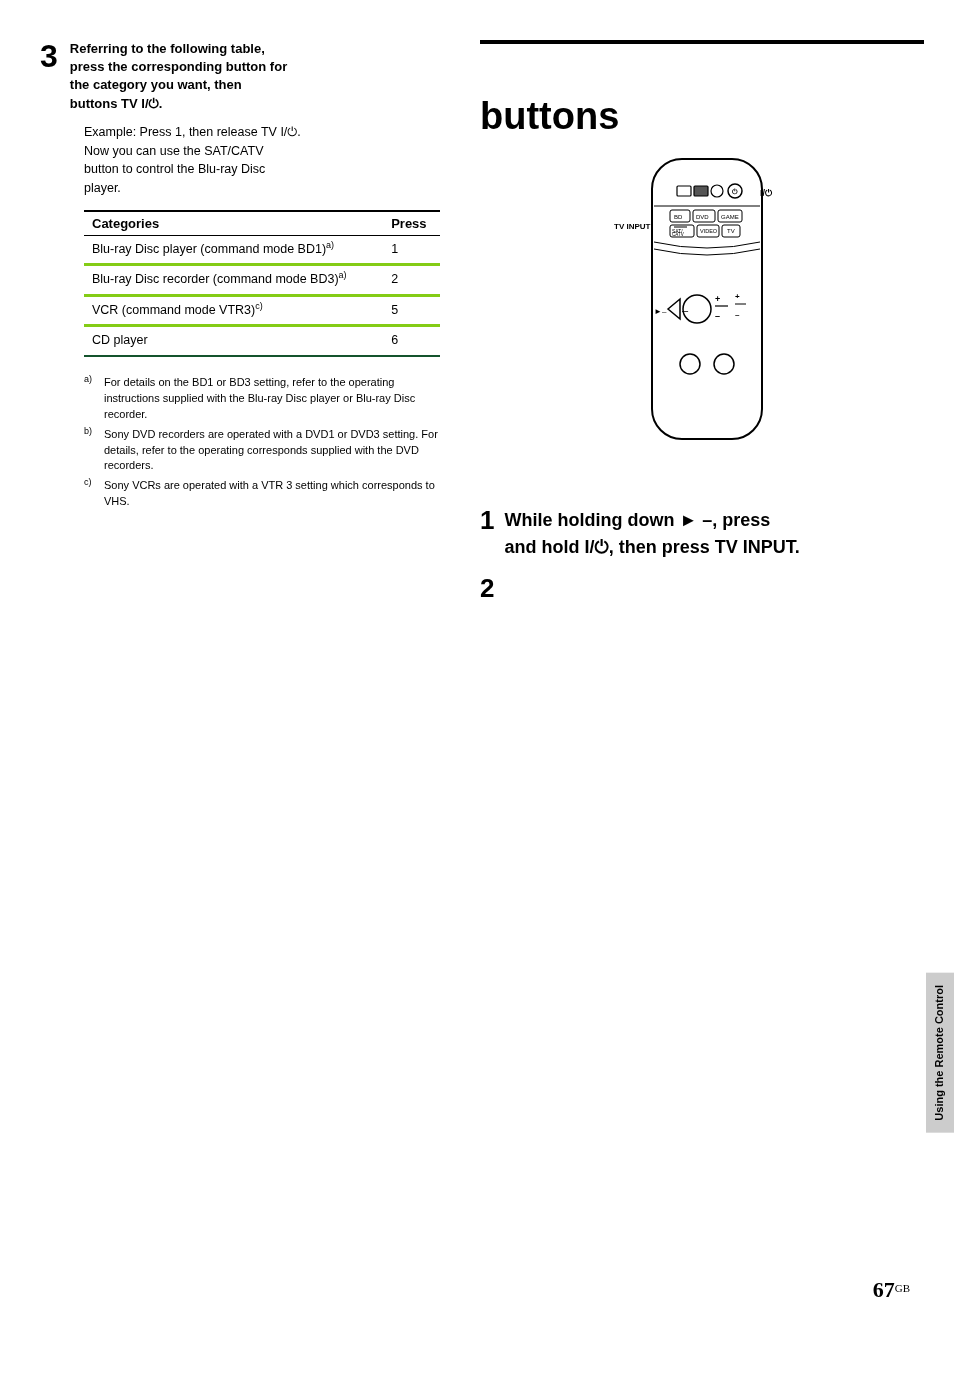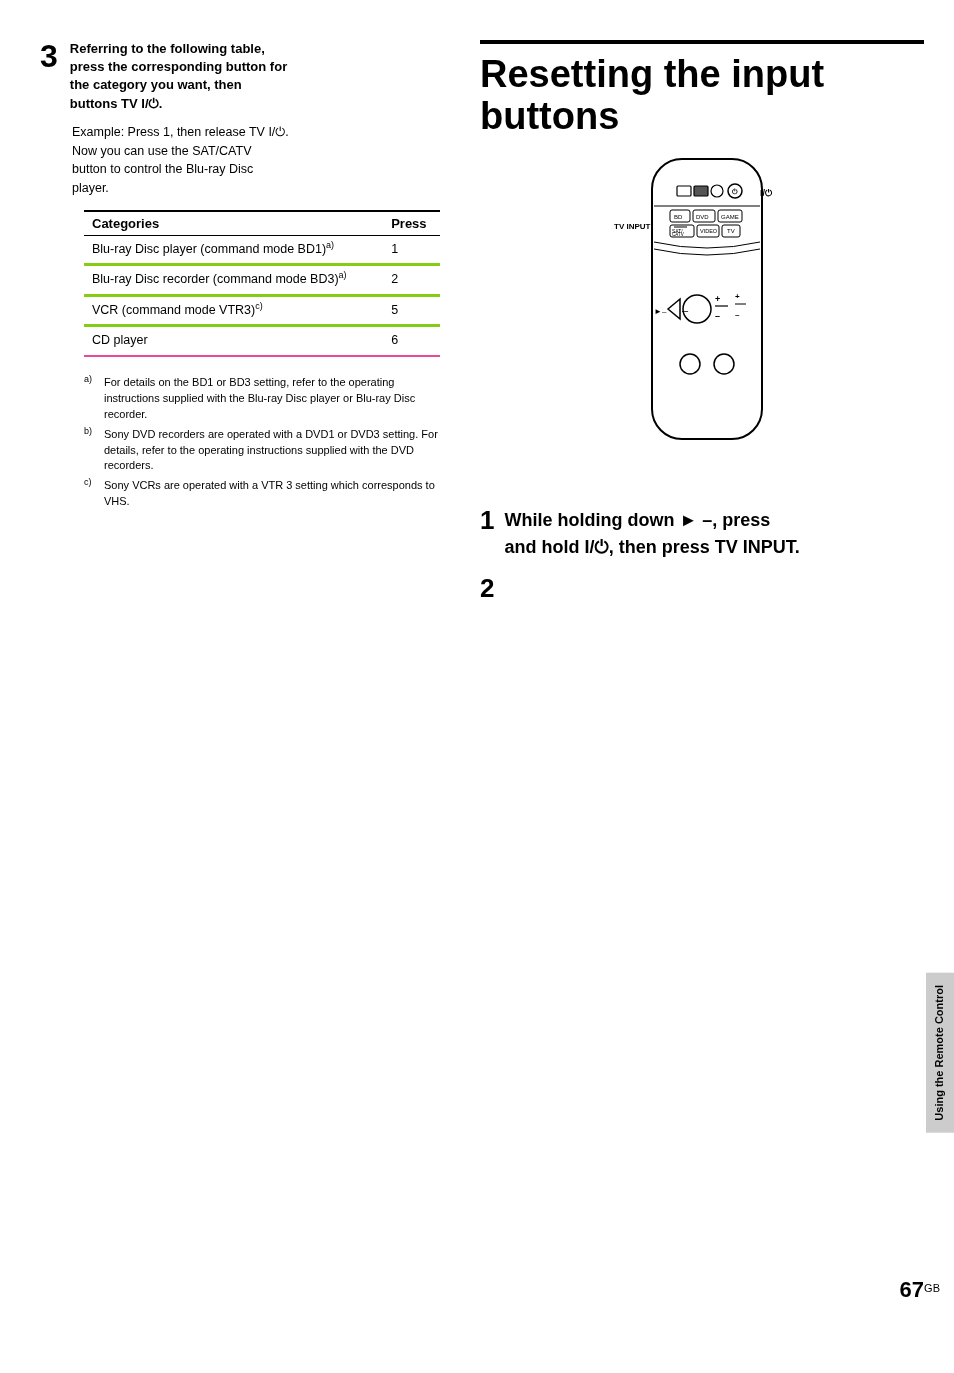--- a/index.html
+++ b/index.html
@@ -43,21 +43,21 @@
       margin-right: 12px;
       line-height: 1;
       flex-shrink: 0;
     }
     .step3-text {
       font-size: 13px;
       font-weight: bold;
       line-height: 1.4;
     }
     .step3-body {
-      margin-left: 32px;
+      margin-left: 44px;
       font-size: 12.5px;
       line-height: 1.5;
       margin-bottom: 12px;
     }
     
     .category-table {
       margin-left: 44px;
       width: calc(100% - 44px);
       border-collapse: collapse;
       margin-bottom: 18px;
@@ -74,21 +74,21 @@
       text-align: left;
     }
     .category-table td {
       padding: 5px 8px;
       font-size: 12.5px;
       border-bottom: 3px solid #84cc16;
       vertical-align: top;
       line-height: 1.4;
     }
     .category-table tr:last-child td {
-      border-bottom: 2px solid #ec4899;
+      border-bottom: 2px solid #14532d;
     }
     
     .footnotes {
       margin-left: 44px;
       font-size: 11px;
       line-height: 1.5;
       margin-top: 6px;
     }
     .footnote-item {
       display: flex;
@@ -162,22 +162,23 @@
       padding: 12px 6px;
       font-size: 11px;
       font-weight: bold;
       text-align: center;
       line-height: 1.3;
     }
     
     .page-number {
       position: absolute;
       bottom: 30px;
-      right: 14px;
+      right: 44px;
       font-size: 13px;
+      font-family: Liberation Serif, serif;
     }
     .page-number .num {
       font-size: 22px;
       font-weight: bold;
     }
     .page-number .suffix {
       font-size: 11px;
       vertical-align: super;
     }
   </style>
@@ -231,33 +232,33 @@
         </tbody>
     </table>
 
     <div class="footnotes" id="footnotes-container">
     <div class="footnote-item">
           <span class="footnote-marker"><sup>a)</sup></span>
           <span class="footnote-text">For details on the BD1 or BD3 setting, refer to the operating instructions supplied with the Blu-ray Disc player or Blu-ray Disc recorder.</span>
         </div>
         <div class="footnote-item">
           <span class="footnote-marker"><sup>b)</sup></span>
-          <span class="footnote-text">Sony DVD recorders are operated with a DVD1 or DVD3 setting. For details, refer to the operating instructions supplied with the DVD recorders.</span>
+          <span class="footnote-text">Sony DVD recorders are operated with a DVD1 or DVD3 setting. For details, refer to the operating corresponds supplied with the DVD recorders.</span>
         </div>
         <div class="footnote-item">
           <span class="footnote-marker"><sup>c)</sup></span>
           <span class="footnote-text">Sony VCRs are operated with a VTR 3 setting which corresponds to VHS.</span>
         </div>
       </div>
   </div>
 
   <div class="right-col">
 
     <div class="section-title">
-      <span>Resetting the input</span><br>
+      <br>
       <span>buttons</span>
     </div>
 
     <div class="remote-diagram">
       <svg viewBox="0 0 200 330" width="200" height="330">
 
         <rect x="50" y="5" width="110" height="280" rx="30" ry="30" fill="none" stroke="#000" stroke-width="2"></rect>
 
         <text x="12" y="75" font-size="8" font-weight="bold" font-family="Arial">TV INPUT</text>
         <line x1="72" y1="73" x2="85" y2="73" stroke="#000" stroke-width="1"></line>

